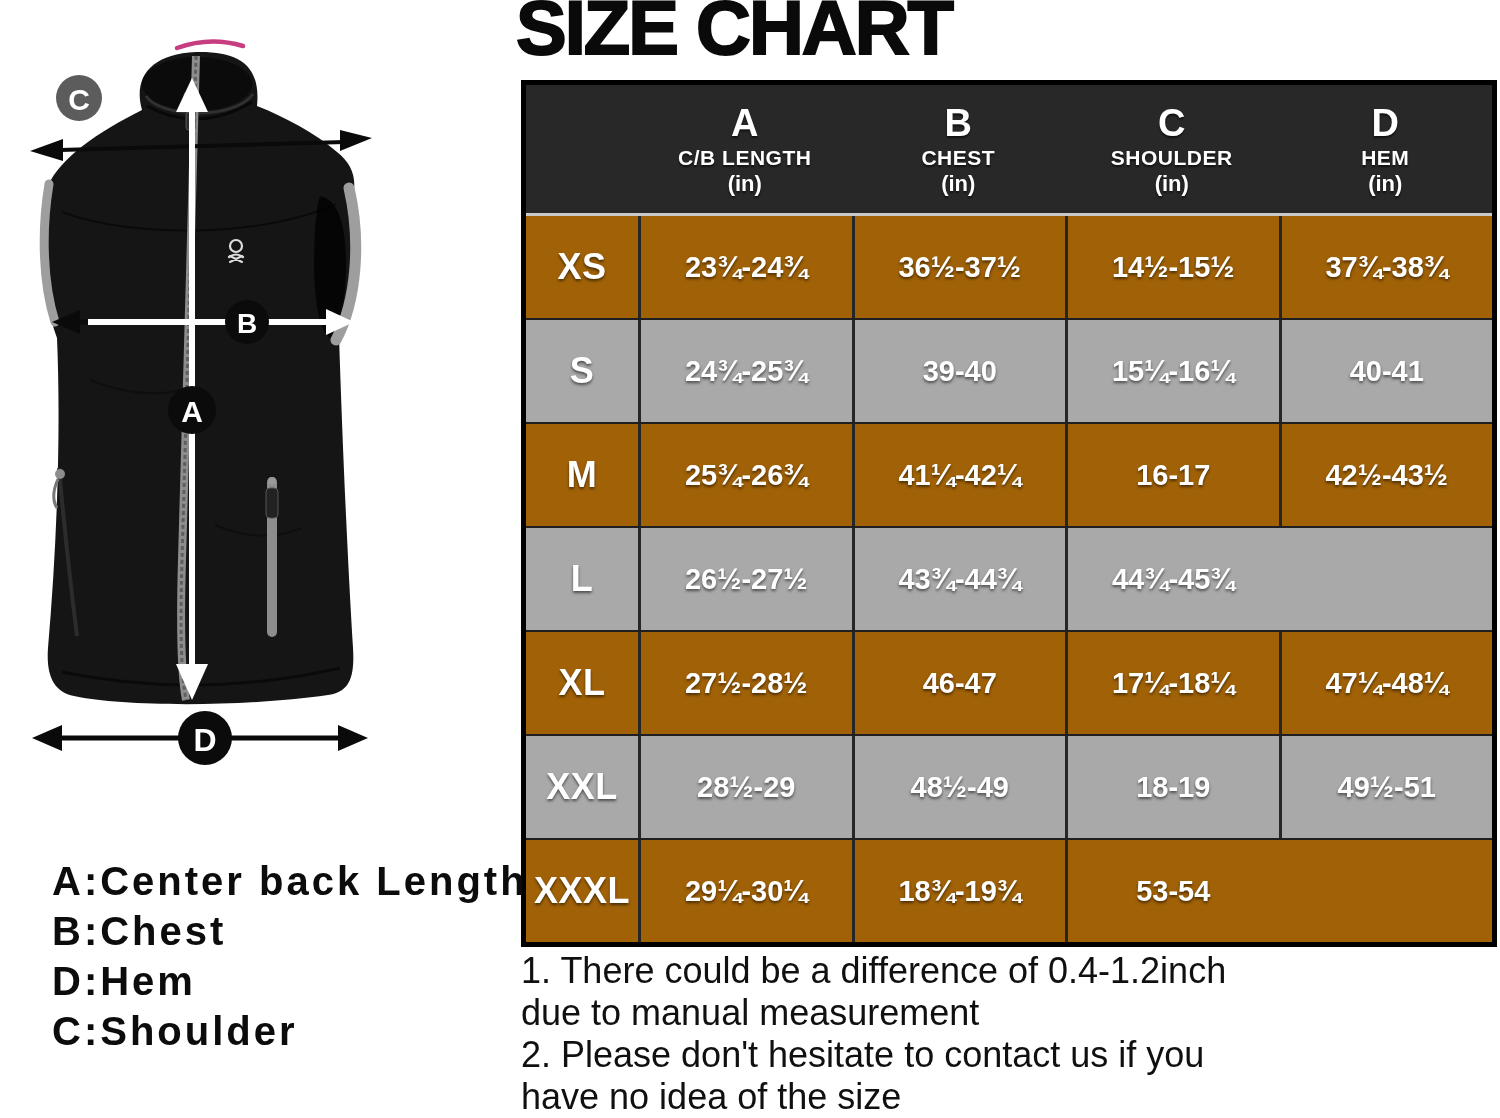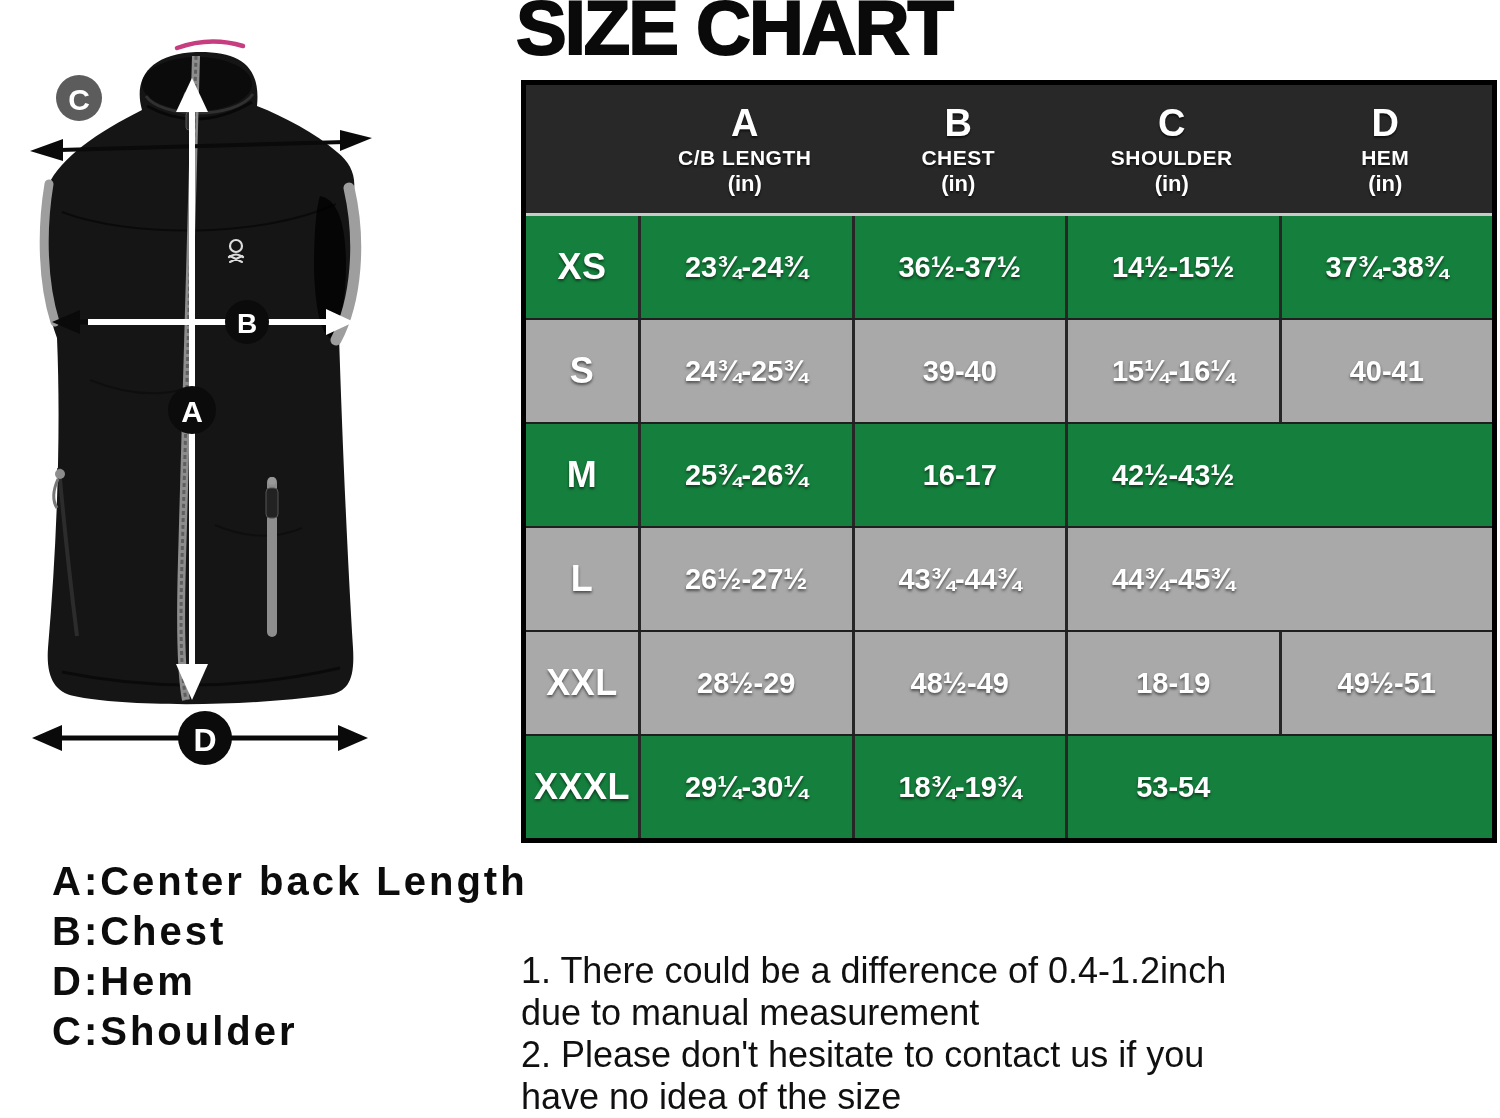--- a/index.html
+++ b/index.html
@@ -24,21 +24,21 @@
   }
   .th{
     display:flex;flex-direction:column;align-items:center;justify-content:center;
     color:#fff;text-shadow:0 2px 2px rgba(0,0,0,.6);
   }
   .th .letter{font-size:38px;font-weight:bold;line-height:42px;}
   .th .lab{font-size:21px;font-weight:bold;line-height:27px;letter-spacing:.5px;}
   .th .unit{font-size:22px;font-weight:bold;line-height:26px;}
   .trow{display:grid;grid-template-columns:112px 1fr 1fr 1fr 1fr;height:102px;}
   .trow + .trow{border-top:2px solid #1f1f1f;}
-  .dark{background:#15803d;}
+  .dark{background:#a16207;}
   .light{background:#a9a9a9;}
   .cell{
     display:flex;align-items:center;justify-content:center;color:#fff;
     text-shadow:0 2px 3px rgba(0,0,0,.55);
   }
   .value-cell{font-size:29px;font-weight:bold;border-left:3px solid #262626;}
   .size-cell{font-size:36px;font-weight:bold;letter-spacing:.5px;}
   
   .notes{
     position:absolute;left:521px;top:950px;width:960px;
@@ -183,28 +183,36 @@
       <div class="trow light">
         <div class="cell size-cell">S</div>
         <div class="cell value-cell">24¾-25¾</div>
         <div class="cell value-cell">39-40</div>
         <div class="cell value-cell">15¼-16¼</div>
         <div class="cell value-cell">40-41</div>
       </div>
       <div class="trow dark">
         <div class="cell size-cell">M</div>
         <div class="cell value-cell">25¾-26¾</div>
+        <div class="cell value-cell">41¼-42¼</div>
         <div class="cell value-cell">16-17</div>
         <div class="cell value-cell">42½-43½</div>
       </div>
       <div class="trow light">
         <div class="cell size-cell">L</div>
         <div class="cell value-cell">26½-27½</div>
         <div class="cell value-cell">43¾-44¾</div>
         <div class="cell value-cell">44¾-45¾</div>
+      </div>
+      <div class="trow dark">
+        <div class="cell size-cell">XL</div>
+        <div class="cell value-cell">27½-28½</div>
+        <div class="cell value-cell">46-47</div>
+        <div class="cell value-cell">17¼-18¼</div>
+        <div class="cell value-cell">47¼-48¼</div>
       </div>
       <div class="trow light">
         <div class="cell size-cell">XXL</div>
         <div class="cell value-cell">28½-29</div>
         <div class="cell value-cell">48½-49</div>
         <div class="cell value-cell">18-19</div>
         <div class="cell value-cell">49½-51</div>
       </div>
       <div class="trow dark">
         <div class="cell size-cell">XXXL</div>

